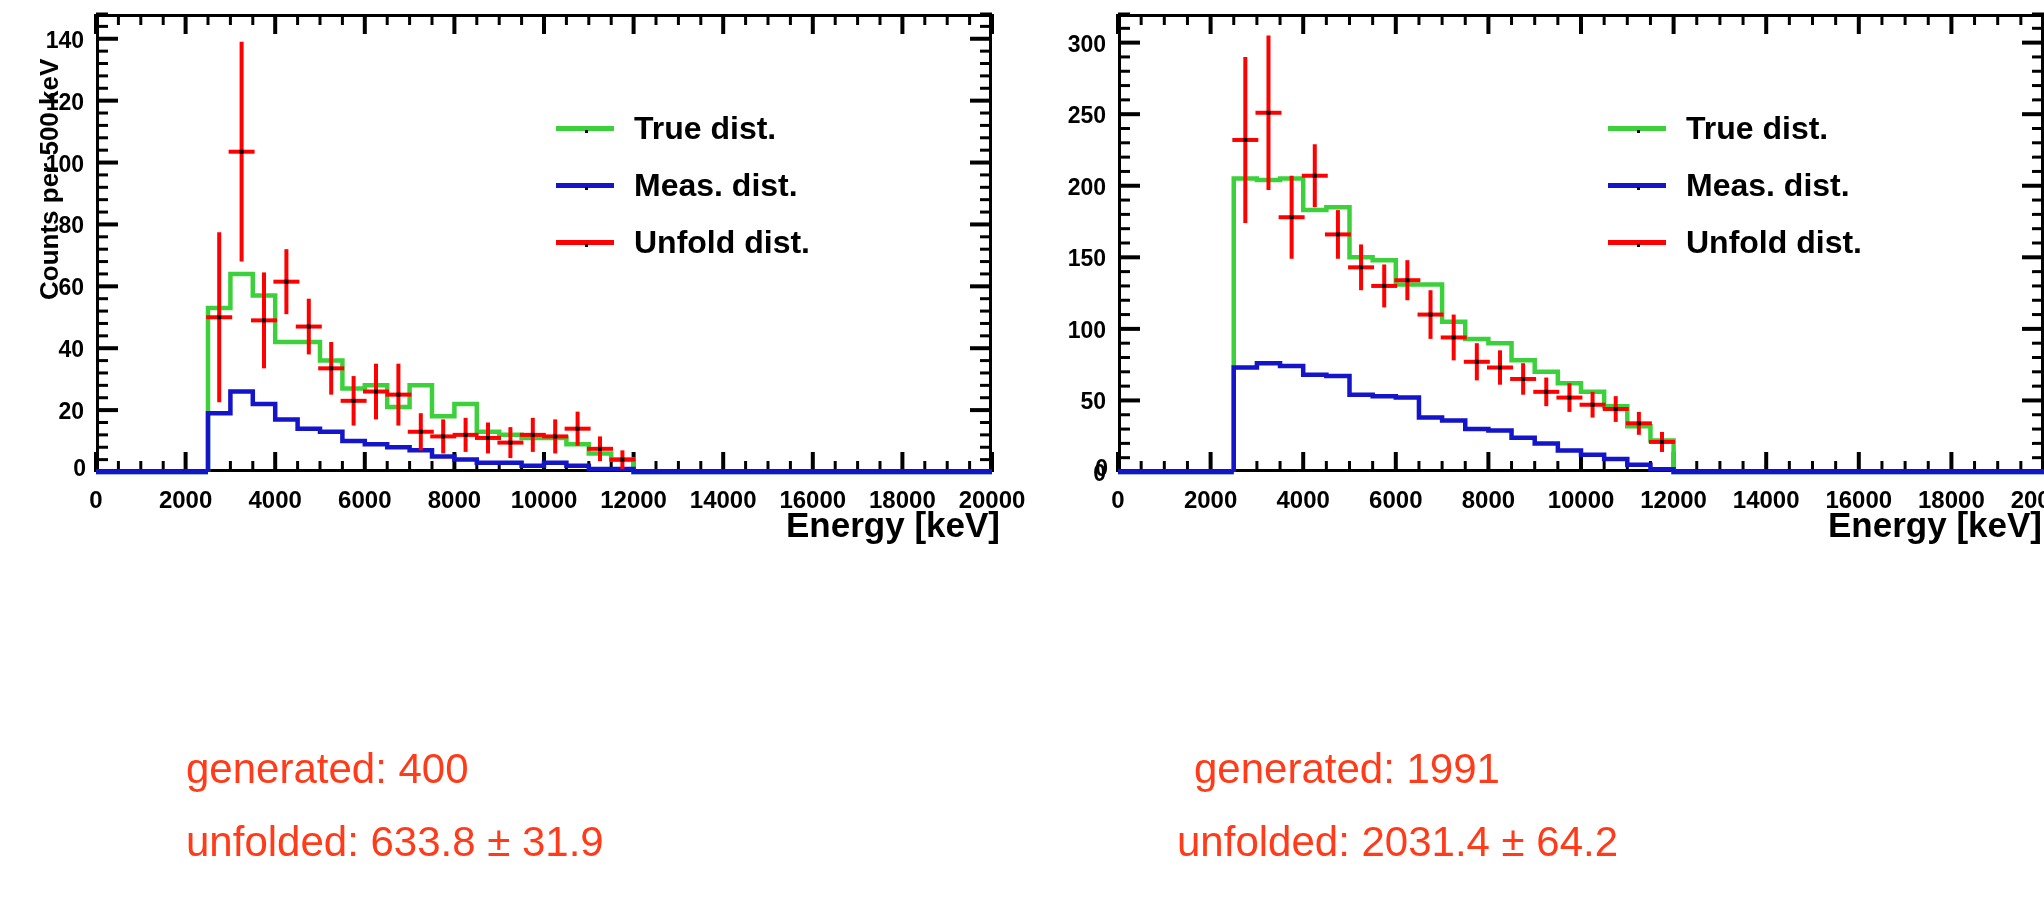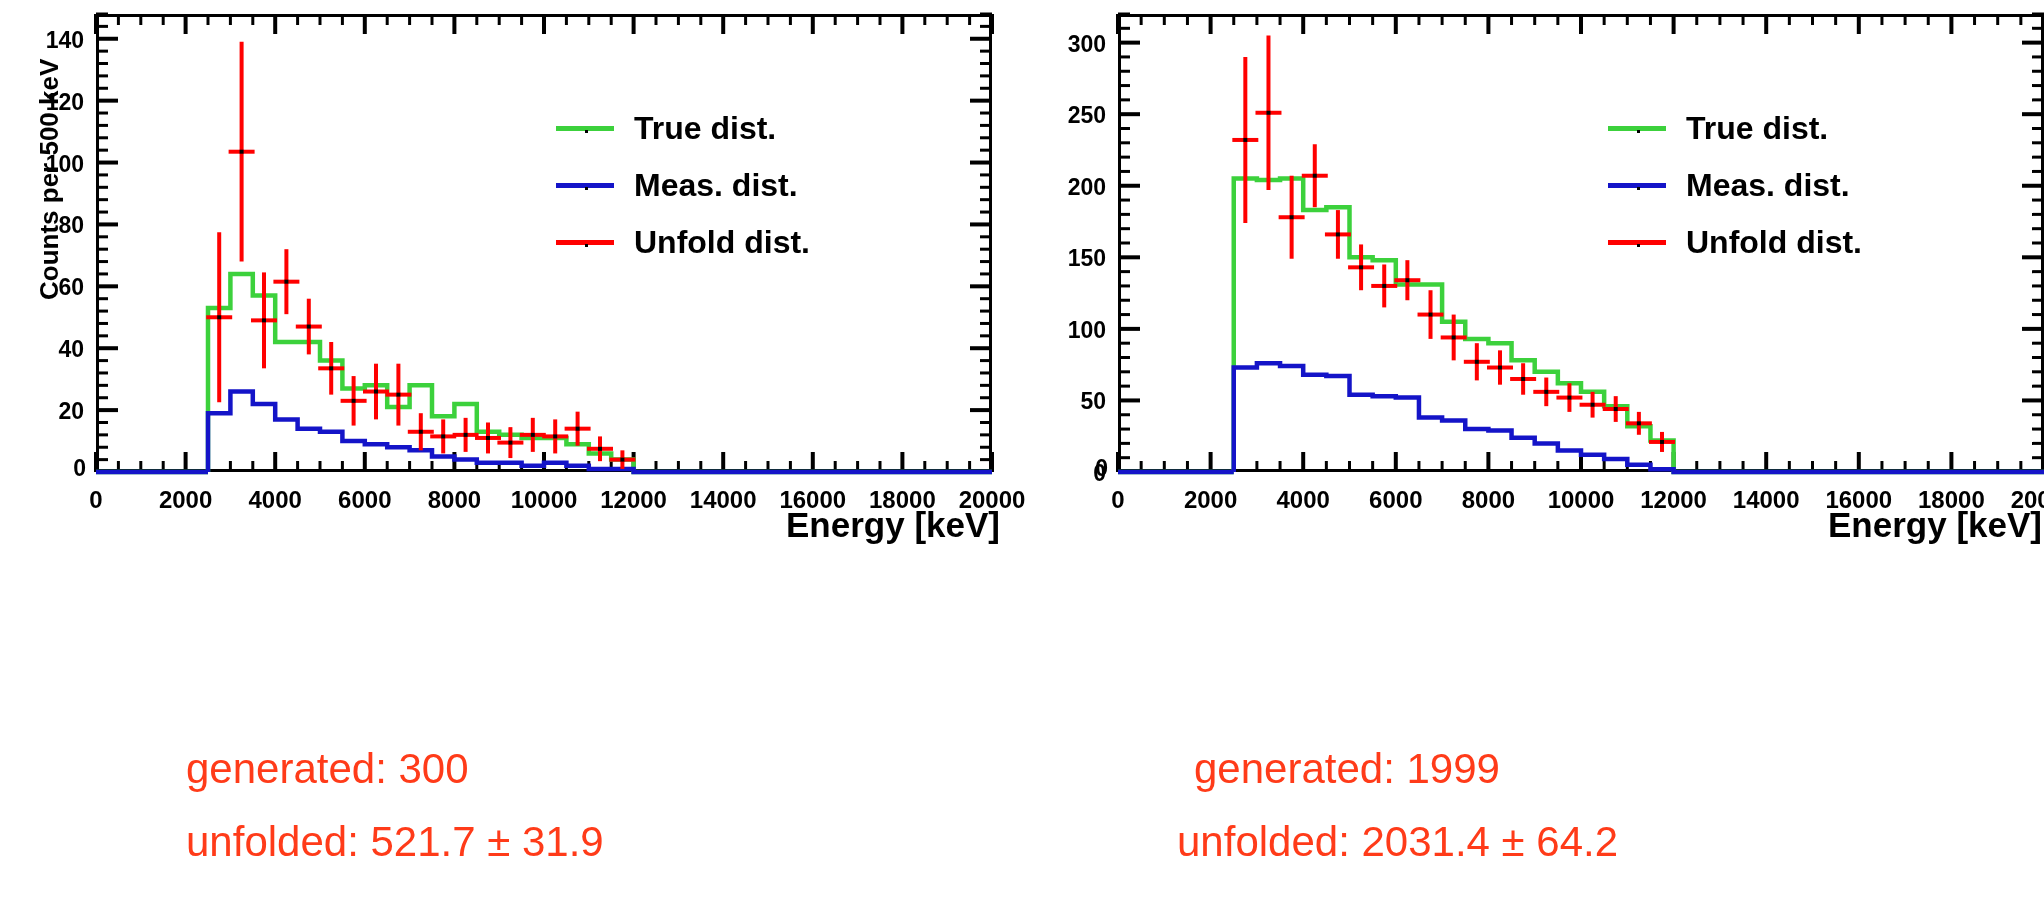--- a/index.html
+++ b/index.html
@@ -300,22 +300,22 @@
         </span>
       <span class="legend-text">Meas. dist.</span>
     </div>
     <div class="legend-item" style="left:556px; top:224px;">
       <span class="legend-line" style="border-top-color:#ff0000;">
           <i class="dot"></i>
         </span>
       <span class="legend-text">Unfold dist.</span>
     </div>
 
-    <div class="caption" style="left:186px; top:745px;">generated: 300</div>
-    <div class="caption" style="left:186px; top:818px;">unfolded: 521.7 ± 31.9</div>
+    <div class="caption" style="left:186px; top:745px;">generated: 400</div>
+    <div class="caption" style="left:186px; top:818px;">unfolded: 633.8 ± 31.9</div>
   </div>
 
   <div class="panel right">
     <div class="frame" style="left:96px; top:14px; width:926px; height:458px;"></div>
     <svg class="plot" id="svg-right" width="1022" height="560">
         <g>
           <line x1="96" y1="472" x2="118" y2="472" stroke="#000" stroke-width="4"></line>
           <line x1="1022" y1="472" x2="1000" y2="472" stroke="#000" stroke-width="4"></line>
           <line x1="96" y1="457.6875" x2="108" y2="457.6875" stroke="#000" stroke-width="3"></line>
           <line x1="1022" y1="457.6875" x2="1010" y2="457.6875" stroke="#000" stroke-width="3"></line>
@@ -563,17 +563,17 @@
         </span>
       <span class="legend-text">Meas. dist.</span>
     </div>
     <div class="legend-item" style="left:586px; top:224px;">
       <span class="legend-line" style="border-top-color:#ff0000;">
           <i class="dot"></i>
         </span>
       <span class="legend-text">Unfold dist.</span>
     </div>
 
-    <div class="caption" style="left:172px; top:745px;">generated: 1999</div>
+    <div class="caption" style="left:172px; top:745px;">generated: 1991</div>
     <div class="caption" style="left:155px; top:818px;">unfolded: 2031.4 ± 64.2</div>
   </div>
 
 </div>
 
 </body></html>

